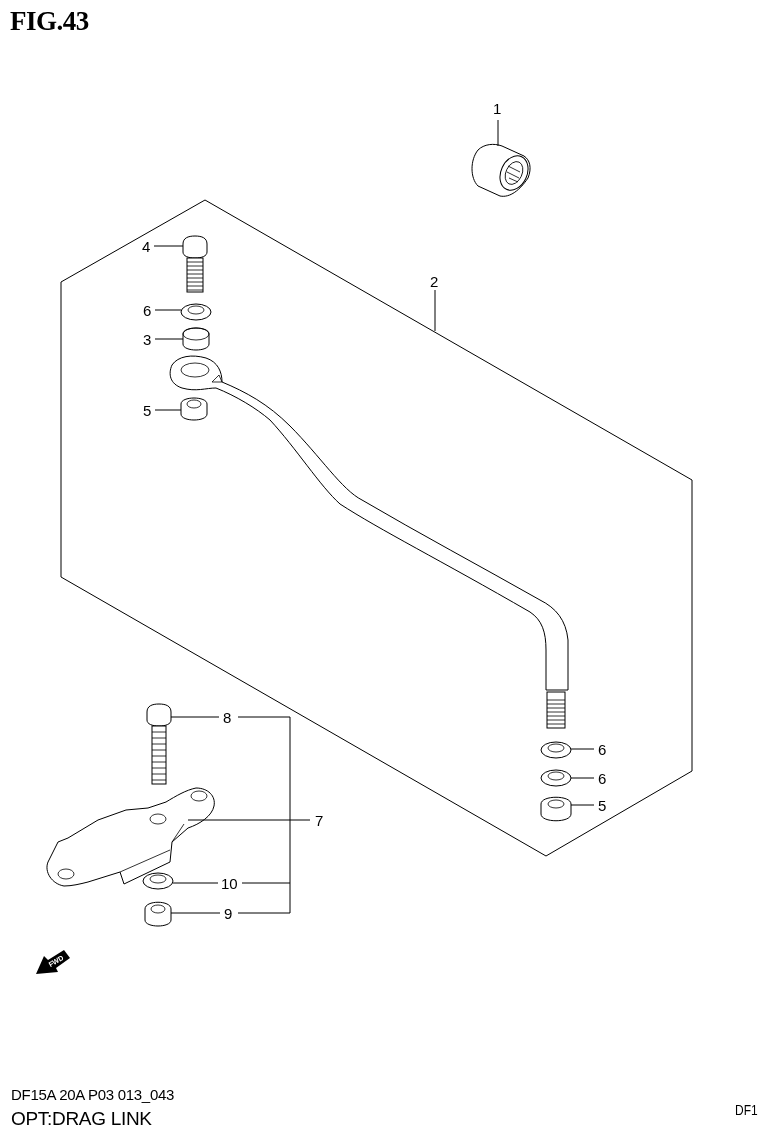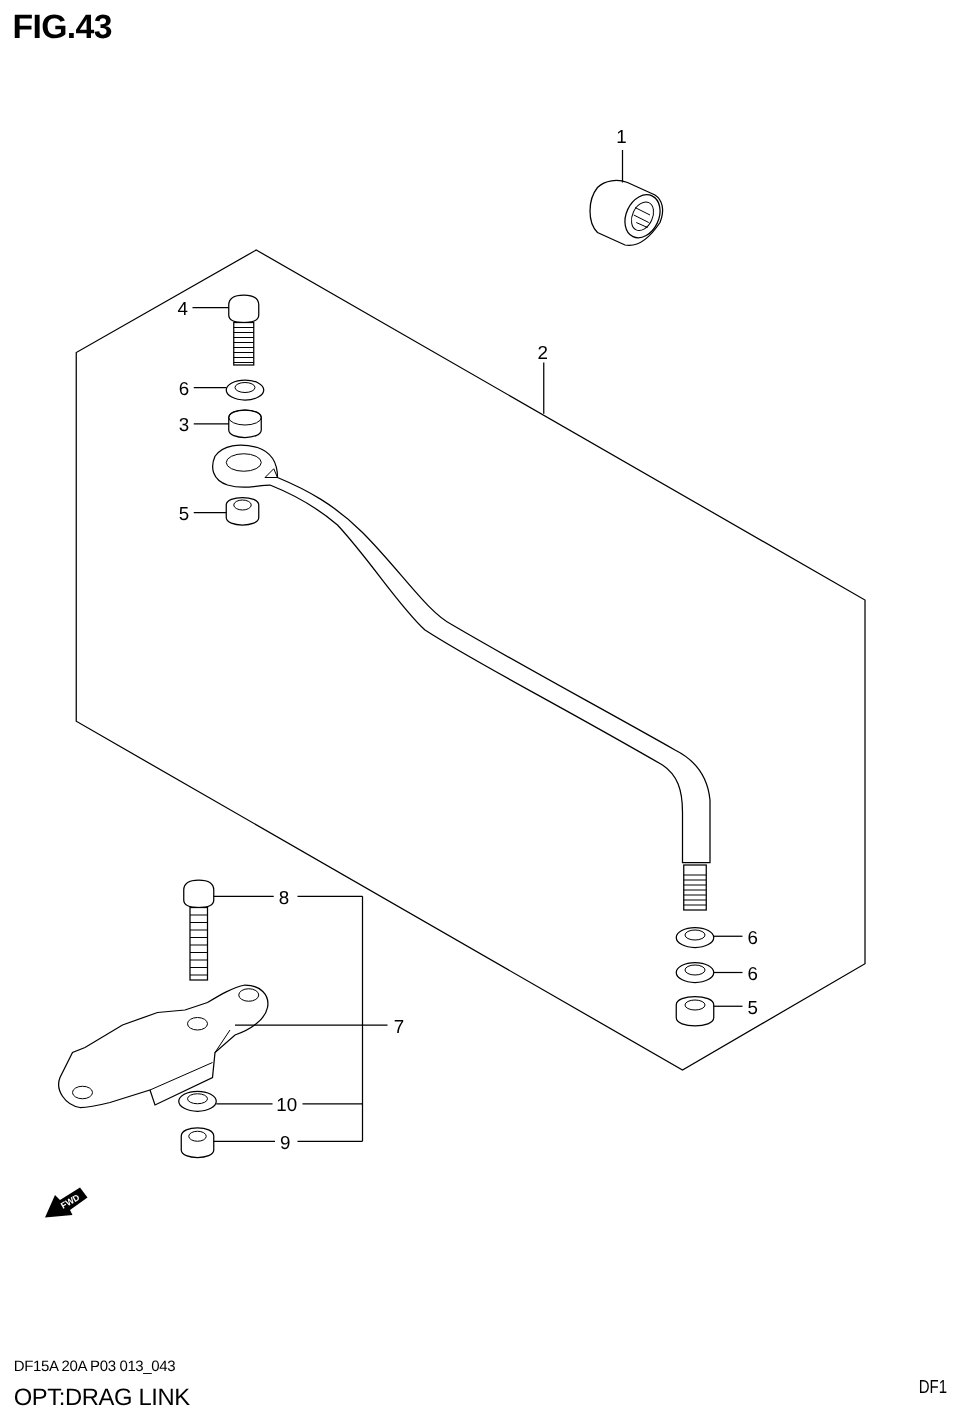--- a/index.html
+++ b/index.html
@@ -1,18 +1,18 @@
 <!DOCTYPE html>
 <html><head>
   <meta charset="utf-8">
   <style>
     html, body { margin: 0; padding: 0; background: #ffffff; }
     body { width: 767px; height: 1136px; position: relative; overflow: hidden; font-family: "Liberation Sans", sans-serif; color: #000; }
-    .fig-title { position: absolute; left: 10px; top: 6px; font-size: 27px; font-weight: bold; letter-spacing: -0.5px; font-family: Liberation Sans, sans-serif; }
-    .footer-code { position: absolute; left: 11px; top: 1086px; font-size: 12px; font-family: "Liberation Sans", sans-serif; letter-spacing: -0.3px; }
+    .fig-title { position: absolute; left: 10px; top: 6px; font-size: 27px; font-weight: bold; letter-spacing: -0.5px; font-family: Liberation Serif, serif; }
+    .footer-code { position: absolute; left: 11px; top: 1086px; font-size: 15px; font-family: "Liberation Sans", sans-serif; letter-spacing: -0.3px; }
     .footer-caption { position: absolute; left: 11px; top: 1108px; font-size: 19px; font-family: "Liberation Sans", sans-serif; letter-spacing: -0.3px; }
     .corner-code { position: absolute; left: 735px; top: 1101px; font-size: 15px; font-family: "Liberation Sans Narrow", "Liberation Sans", sans-serif; transform: scaleX(0.8); transform-origin: left top; }
     svg.diagram { position: absolute; left: 0; top: 0; }
     .callout text { font-family: "Liberation Sans", sans-serif; font-size: 15px; fill: #000; }
     .part { fill: #fff; stroke: #000; stroke-width: 1; }
     .thin { fill: none; stroke: #000; stroke-width: 0.8; }
     .leader { stroke: #000; stroke-width: 1; fill: none; }
   </style>
 </head>
 <body>

